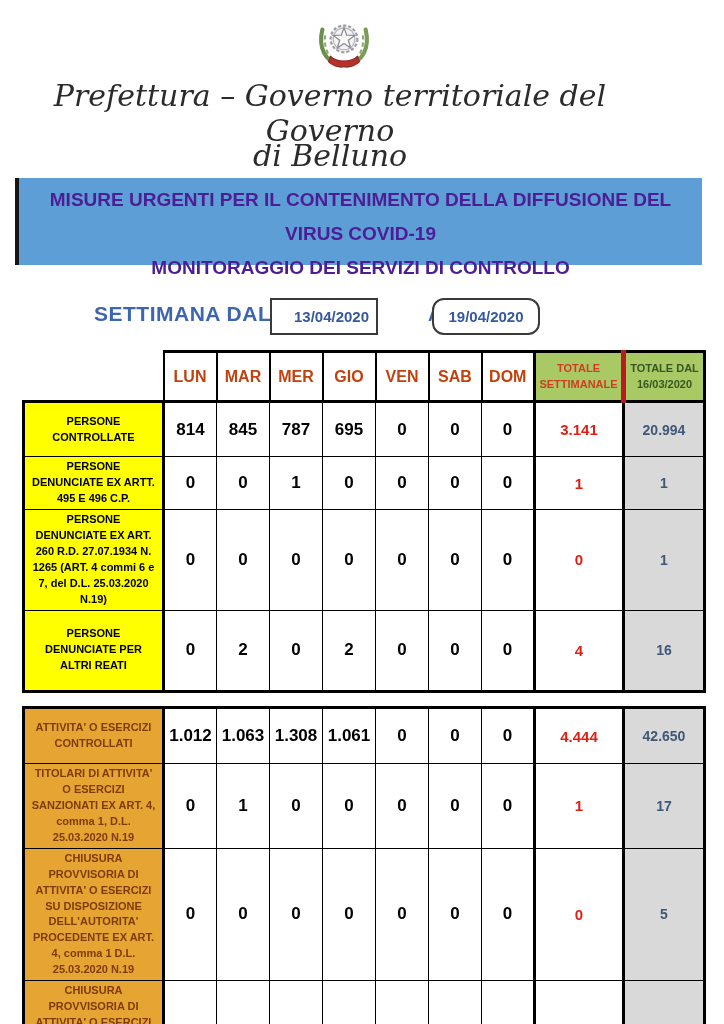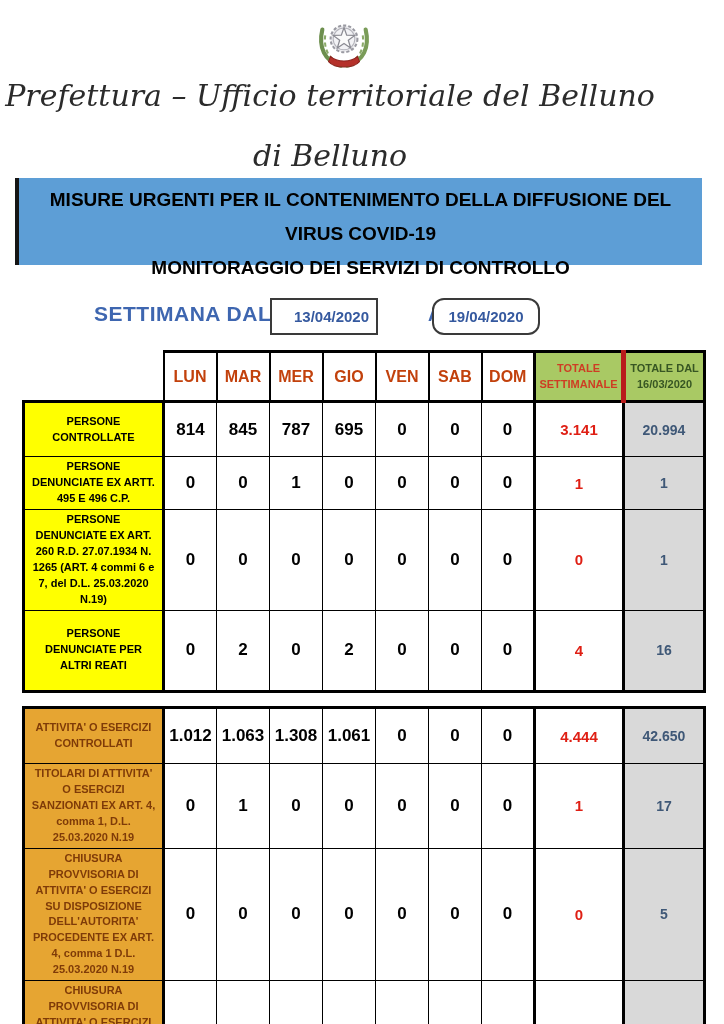--- a/index.html
+++ b/index.html
@@ -10,21 +10,21 @@
   
   .emblem{position:absolute;left:311px;top:12px;width:66px;height:62px;}
   .inst{position:absolute;left:0;right:64px;text-align:center;color:#2b2b2b;
         font-family:"DejaVu Serif",serif;font-style:italic;}
   .inst1{top:78px;font-size:30px;}
   .inst2{top:138px;font-size:30px;}
   
   .banner{
     position:absolute;left:15px;top:178px;width:687px;height:87px;box-sizing:border-box;
     background:var(--banner-bg,#5D9ED6);border-left:4px solid #151515;
-    color:#000000;font-weight:bold;font-size:19px;line-height:34px;text-align:center;
+    color:#4c1d95;font-weight:bold;font-size:19px;line-height:34px;text-align:center;
     padding-top:5px;
   }
   
   .week-label{position:absolute;left:94px;top:302px;font-size:21px;font-weight:bold;
               color:var(--week-blue,#3E66B0);letter-spacing:.5px;}
   .date-box{position:absolute;top:298px;width:108px;height:37px;box-sizing:border-box;
             border:2px solid #3a3a3a;background:#fff;display:flex;align-items:center;justify-content:center;
             font-size:15px;font-weight:bold;color:var(--date-blue,#35599F);}
   .date-from{left:270px;padding-left:15px;} .date-to{left:432px;border-radius:12px;}
   .week-al{position:absolute;left:400px;top:305px;font-size:18px;font-weight:bold;color:var(--week-blue,#3E66B0);margin-left:28px;}
@@ -79,21 +79,21 @@
     <path d="M29,51 C13,47 7,33 11,16" fill="none" stroke="#6d8f4e" stroke-width="4" stroke-linecap="round"></path>
     <path d="M35,51 C51,47 57,33 53,16" fill="none" stroke="#7a9c58" stroke-width="4" stroke-linecap="round"></path>
     <path d="M27,48 C16,44 12,33 14,20" fill="none" stroke="#8aa968" stroke-width="2" stroke-dasharray="4 3"></path>
     <path d="M37,48 C48,44 52,33 50,20" fill="none" stroke="#8aa968" stroke-width="2" stroke-dasharray="4 3"></path>
     <circle cx="32" cy="25" r="13" fill="#ececef" stroke="#9a9aa2" stroke-width="2" stroke-dasharray="3 2"></circle>
     <circle cx="32" cy="25" r="10.5" fill="#f2f2f5" stroke="#b3b3ba" stroke-width="1"></circle>
     <polygon points="32,14 34.59,21.44 42.46,21.6 36.18,26.36 38.47,33.9 32,29.4 25.53,33.9 27.82,26.36 21.54,21.6 29.41,21.44" fill="#fafafa" stroke="#8a8a92" stroke-width="1.2"></polygon>
     <path d="M17,47 C23,54 41,54 47,47 L45,42 C39,48 25,48 19,42 Z" fill="#b5312a" stroke="#8e231e" stroke-width="1"></path>
   </svg>
 
-  <div class="inst inst1" style="position:absolute;">Prefettura – Ufficio territoriale del Belluno</div>
+  <div class="inst inst1" style="position:absolute;">Prefettura – Governo territoriale del Governo</div>
   <div class="inst inst2" style="position:absolute;">di Belluno</div>
 
   <div class="banner">
     <div>MISURE URGENTI PER IL CONTENIMENTO DELLA DIFFUSIONE DEL</div>
     <div>VIRUS COVID-19</div>
     <div>MONITORAGGIO DEI SERVIZI DI CONTROLLO</div>
   </div>
 
   <div class="week-label">SETTIMANA DAL</div>
   <div class="date-box date-from">13/04/2020</div>

